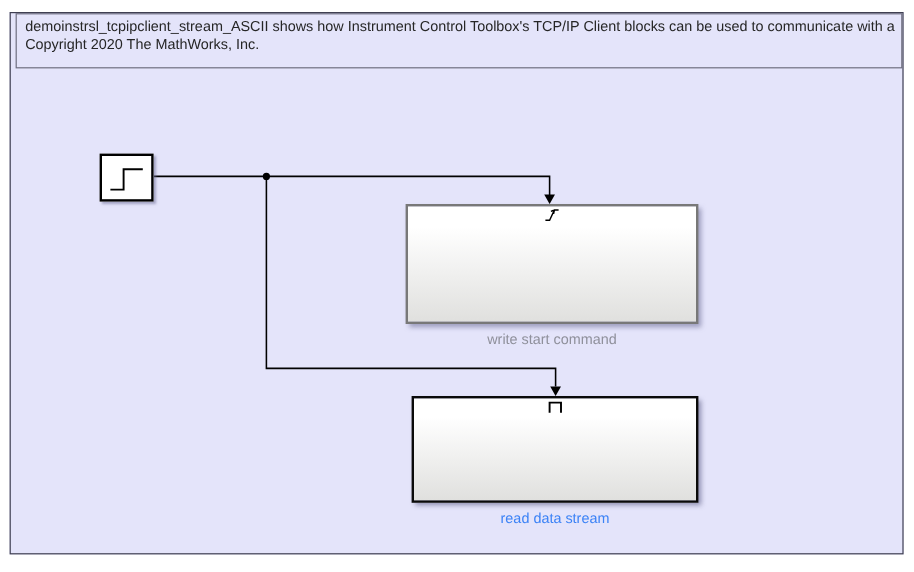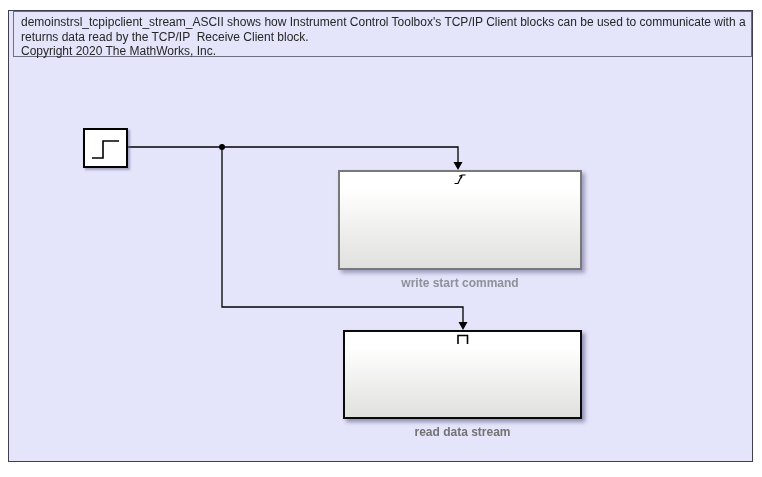--- a/index.html
+++ b/index.html
@@ -17,34 +17,33 @@
   .block{position:absolute;box-sizing:border-box;}
   .step-block{left:83px;top:128px;width:45px;height:40px;background:#ffffff;
               border:2px solid #000;box-shadow:2px 2px 2px rgba(110,110,150,.55);}
   .step-glyph{position:absolute;left:4px;top:6px;}
   .subsys{background:linear-gradient(to bottom,#ffffff 18%,#e0e0de 100%);}
   .write-block{left:338px;top:170px;width:244px;height:100px;border:2px solid #787878;
                box-shadow:3px 3px 4px rgba(110,110,150,.6);}
   .read-block{left:343px;top:330px;width:239px;height:89px;border:2px solid #0a0a0a;
               box-shadow:3px 3px 4px rgba(100,100,140,.65);}
   .port-glyph{position:absolute;top:1px;left:50%;transform:translateX(-50%);}
-  .block-label{position:absolute;font-size:12px;text-align:center;font-weight:bold;}
+  .block-label{position:absolute;font-size:12px;text-align:center;}
   .write-label{left:338px;top:276px;width:244px;color:#8f909b;}
-  .read-label{left:343px;top:425px;width:239px;color:#737373;}
+  .read-label{left:343px;top:425px;width:239px;color:#3b82f6;}
 </style>
 </head>
 <body>
 
 <div class="page">
 
   <div class="canvas"></div>
 
   <div class="annotation">
     <div class="ann-line">demoinstrsl_tcpipclient_stream_ASCII shows how Instrument Control Toolbox's TCP/IP Client blocks can be used to communicate with a</div>
-    <div class="ann-line">returns data read by the TCP/IP  Receive Client block.</div>
     <div class="ann-line">Copyright 2020 The MathWorks, Inc.</div>
   </div>
 
   <svg class="wires" viewBox="0 0 762 477">
 
     <polyline points="128,147 458,147 458,163" fill="none" stroke="#000" stroke-width="1.3"></polyline>
     <polygon points="453.5,162 462.5,162 458,170" fill="#000"></polygon>
 
     <polyline points="222,147 222,307 463,307 463,322" fill="none" stroke="#000" stroke-width="1.3"></polyline>
     <polygon points="458.5,322 467.5,322 463,330" fill="#000"></polygon>

